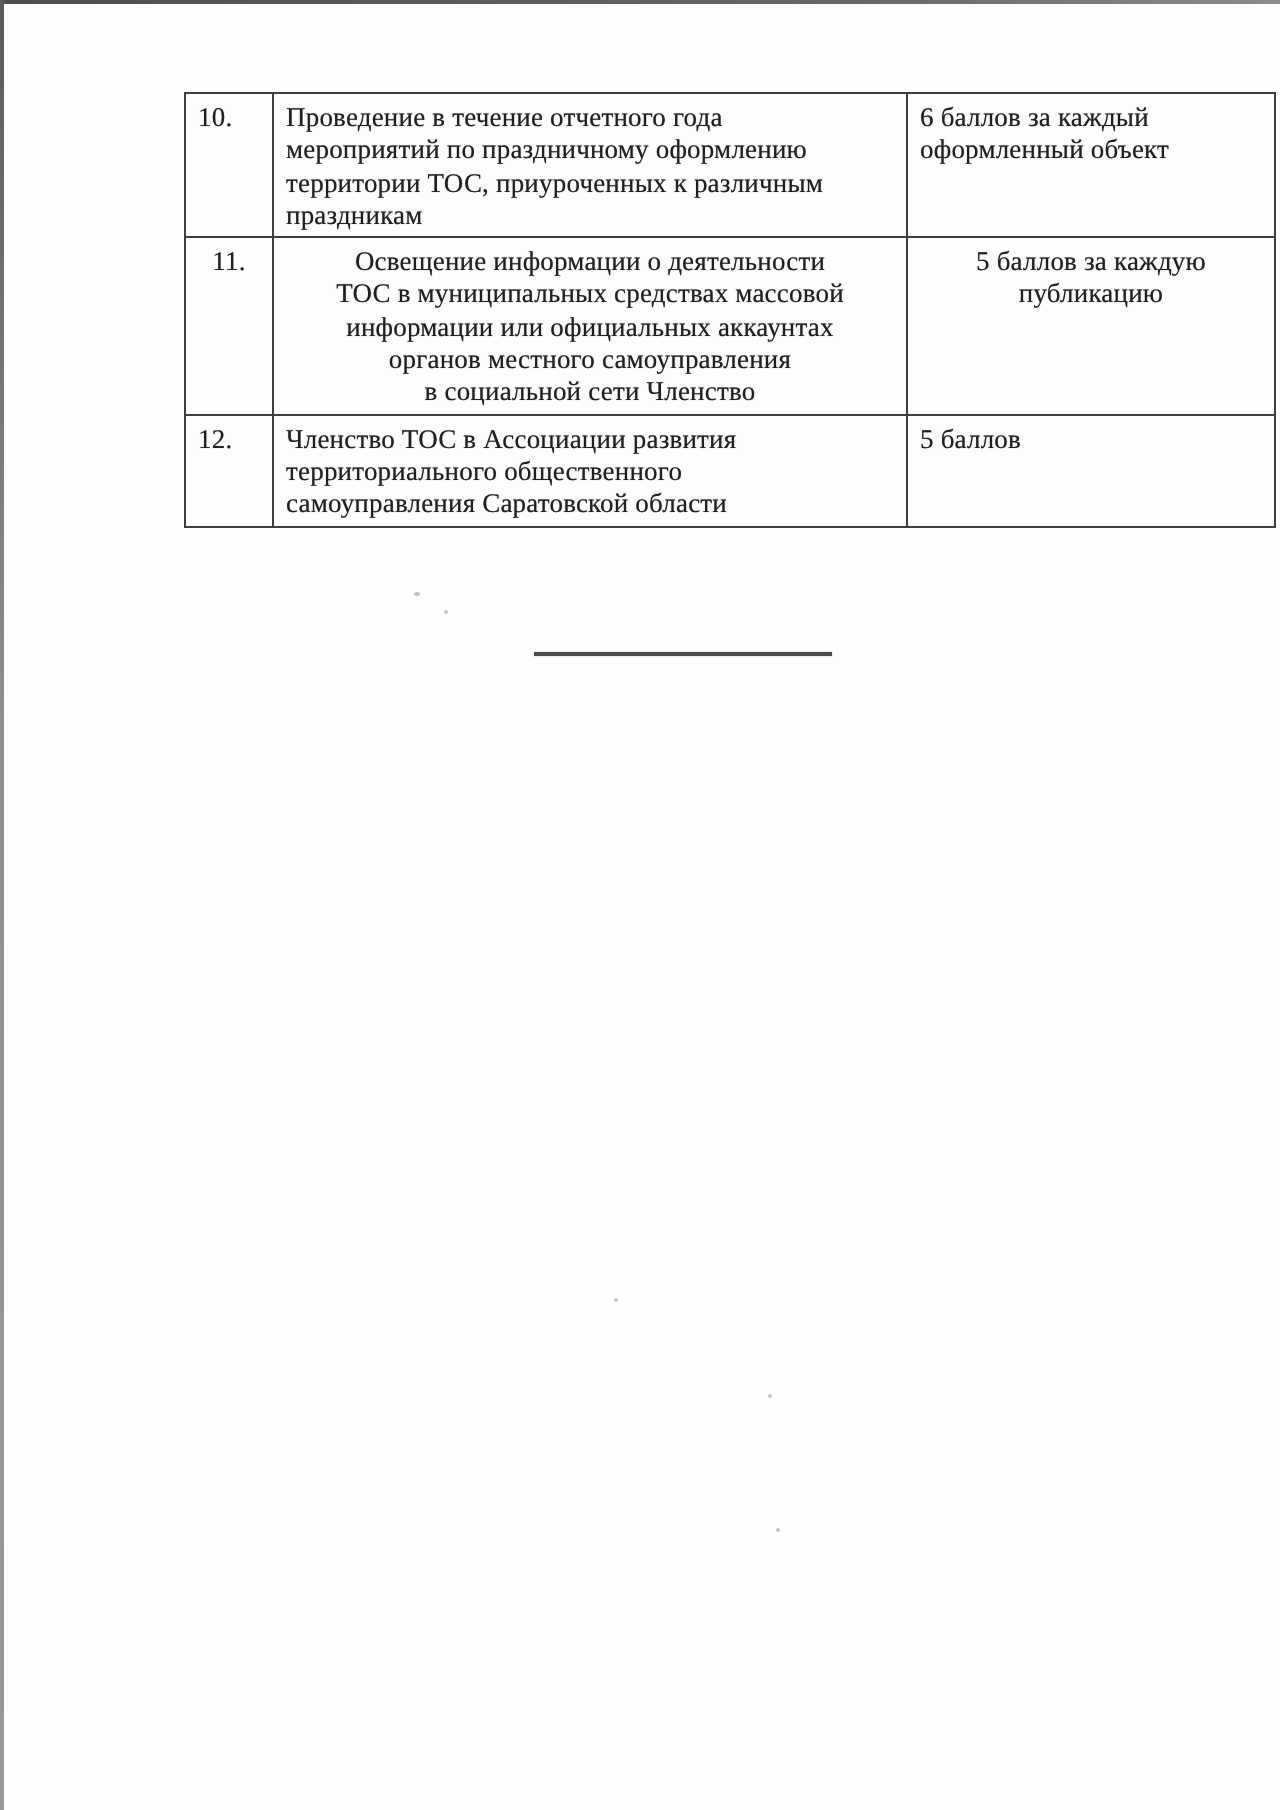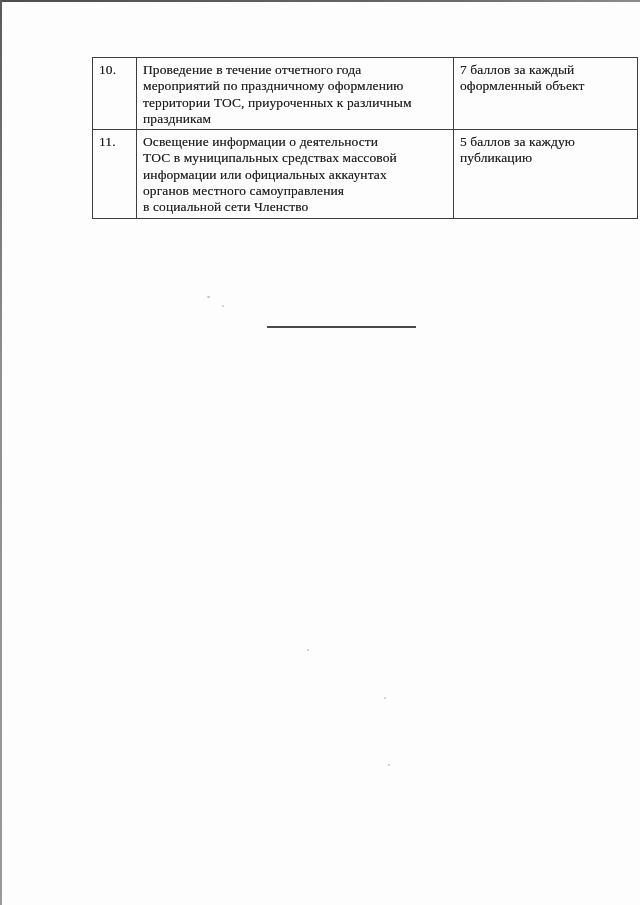--- a/index.html
+++ b/index.html
@@ -25,21 +25,21 @@
   .scan-edge-left {
     position: absolute;
     left: 0; top: 0;
     width: 2px; height: 905px;
     background: linear-gradient(to bottom, #5a5a5a, #8f8f8f 40%, #9a9a9a);
   }
   
   table.score-table {
     position: absolute;
     left: 92px;
-    top: 57px;
+    top: 46px;
     width: 506px;
     border-collapse: collapse;
     table-layout: fixed;
     font-size: 13.5px;
     line-height: 16.3px;
     letter-spacing: 0.1px;
     text-shadow: 0 0 0.45px rgba(20,20,20,0.55);
   }
   table.score-table td {
     border: 1px solid #3e3e3e;
@@ -48,21 +48,21 @@
     white-space: pre-line;
   }
   td.num {
     width: 31px;
     padding-left: 7px;
     padding-right: 2px;
   }
   td.desc { width: 304px; margin-left: 10px; }
   td.pts  { width: 171px; }
   tr.row-h10 td { height: 62px; }
-  tr.row-h11 td { height: 80px; }
+  tr.row-h11 td { height: 80px; text-align: center; }
   tr.row-h12 td { height: 45px; }
   
   .end-rule {
     position: absolute;
     left: 267px;
     top: 326px;
     width: 149px;
     height: 1.6px;
     background: #4a4a4a;
     box-shadow: 0 0 0.6px rgba(60,60,60,0.6);
@@ -88,32 +88,39 @@
   <div class="scan-edge-left"></div>
 
   <table class="score-table">
     <tbody>
       <tr class="row-h10">
         <td class="num">10.</td>
         <td class="desc">Проведение в течение отчетного года
 мероприятий по праздничному оформлению
 территории ТОС, приуроченных к различным
 праздникам</td>
-        <td class="pts">7 баллов за каждый
+        <td class="pts">6 баллов за каждый
 оформленный объект</td>
       </tr>
       <tr class="row-h11">
         <td class="num">11.</td>
         <td class="desc">Освещение информации о деятельности
 ТОС в муниципальных средствах массовой
 информации или официальных аккаунтах
 органов местного самоуправления
 в социальной сети Членство</td>
         <td class="pts">5 баллов за каждую
 публикацию</td>
+      </tr>
+      <tr class="row-h12">
+        <td class="num">12.</td>
+        <td class="desc">Членство ТОС в Ассоциации развития
+территориального общественного
+самоуправления Саратовской области</td>
+        <td class="pts">5 баллов</td>
       </tr>
     </tbody>
   </table>
 
   <div class="end-rule"></div>
 
   <div class="speck sp1"></div>
   <div class="speck sp2"></div>
   <div class="speck sp3"></div>
   <div class="speck sp4"></div>

